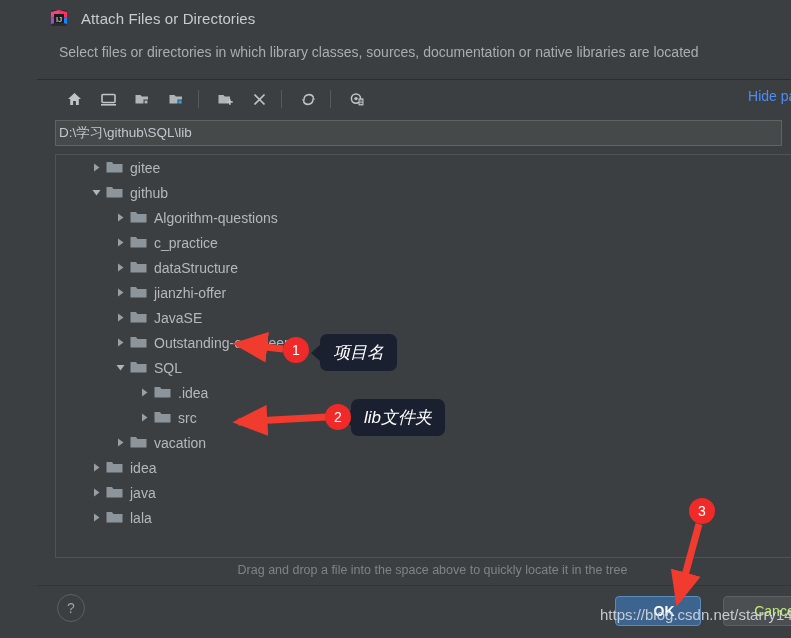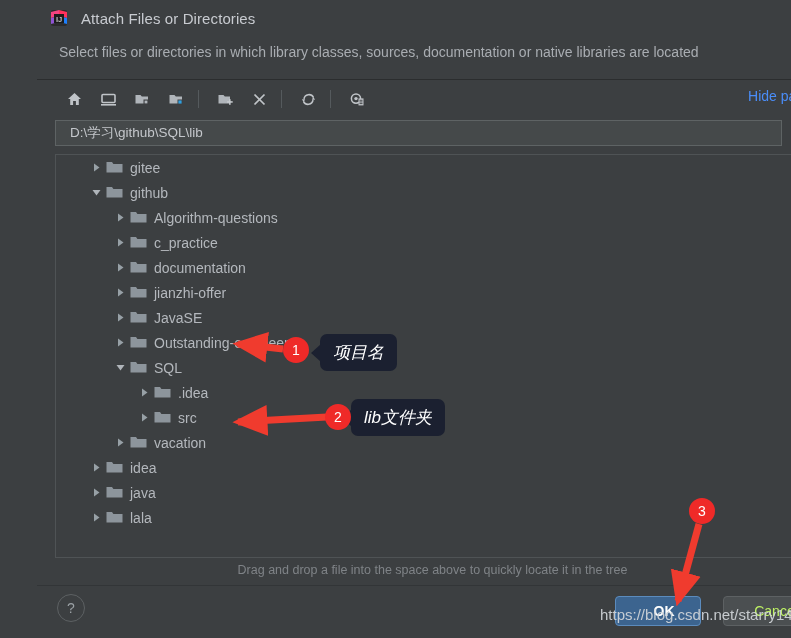--- a/index.html
+++ b/index.html
@@ -72,21 +72,21 @@
   
   .pathrow {
     position: absolute; left: 18px; top: 119px;
     width: 755px; height: 28px;
     display: flex; align-items: center;
   }
   .path-input {
     width: 733px; height: 26px;
     background: #45494a; border: 1px solid #5e6364;
     color: #c4c7cb; font-size: 13.5px;
-    padding: 0 14px; line-height: 24px;
+    padding: 0 3px; line-height: 24px;
     font-family: "Liberation Sans", sans-serif;
     outline: none;
   }
   .path-insert {
     width: 22px; height: 26px; margin-left: 6px;
     display: flex; align-items: center; justify-content: center;
     cursor: pointer;
   }
 
   
@@ -354,21 +354,21 @@
           <div class="arrow">
             <svg width="11" height="11" viewBox="0 0 11 11">
               <path d="M3 1.5 L3 9.5 L8.5 5.5 Z" fill="#97a0a6"></path>
             </svg>
           </div>
           <div class="folder">
             <svg width="17" height="15" viewBox="0 0 17 15">
               <path d="M0.5 2 L6 2 L7.4 4 L16.5 4 L16.5 12.5 L0.5 12.5 Z" fill="#8d959c"></path>
             </svg>
           </div>
-          <div class="label">documentation</div>
+          <div class="label">dataStructure</div>
         </div>
         <div class="row">
           <div style="width: 56px; flex: 0 0 auto;"></div>
           <div class="arrow">
             <svg width="11" height="11" viewBox="0 0 11 11">
               <path d="M3 1.5 L3 9.5 L8.5 5.5 Z" fill="#97a0a6"></path>
             </svg>
           </div>
           <div class="folder">
             <svg width="17" height="15" viewBox="0 0 17 15">

